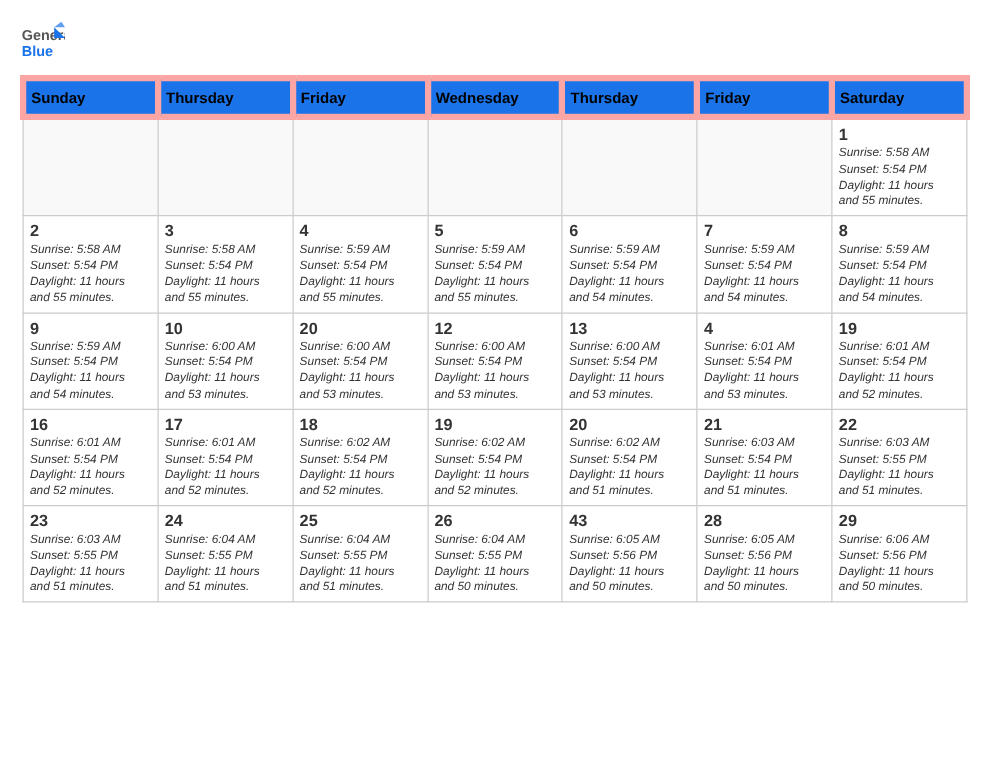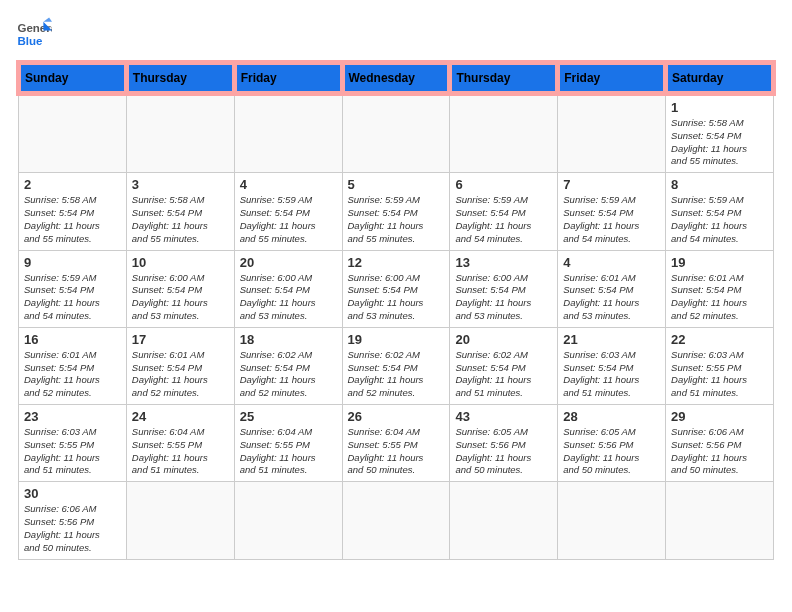--- a/index.html
+++ b/index.html
@@ -321,29 +321,14 @@
 and 50 minutes.</div>
         </td>
         <td>
           <span class="day-number">29</span>
           <div class="day-info" style="white-space: pre-line;">Sunrise: 6:06 AM
 Sunset: 5:56 PM
 Daylight: 11 hours
 and 50 minutes.</div>
         </td>
       </tr>
-      <tr>
-        <td>
-          <span class="day-number">30</span>
-          <div class="day-info" style="white-space: pre-line;">Sunrise: 6:06 AM
-Sunset: 5:56 PM
-Daylight: 11 hours
-and 50 minutes.</div>
-        </td>
-        <td class="empty"></td>
-        <td class="empty"></td>
-        <td class="empty"></td>
-        <td class="empty"></td>
-        <td class="empty"></td>
-        <td class="empty"></td>
-      </tr>
     </tbody>
 </table>
 
 </body></html>

